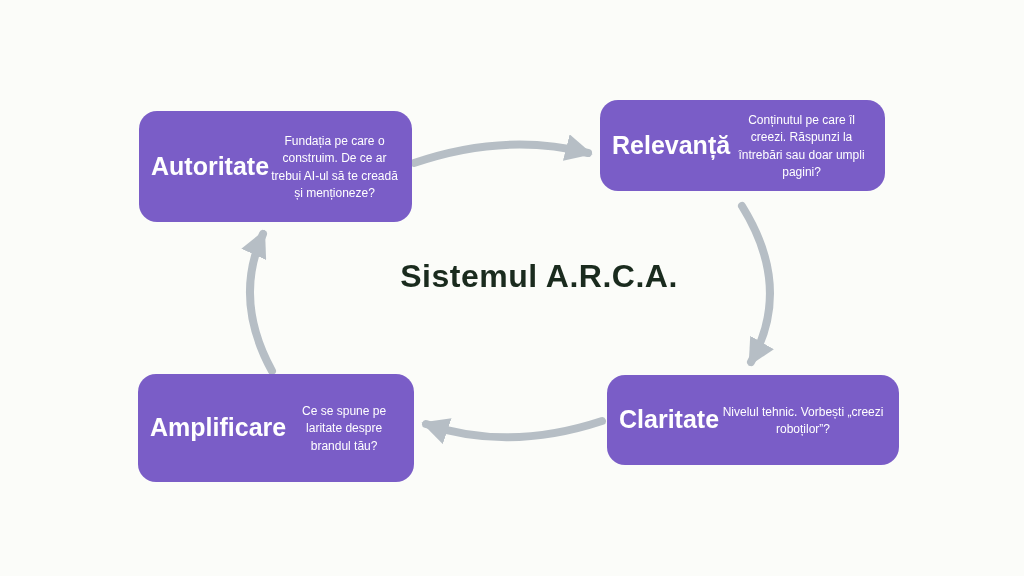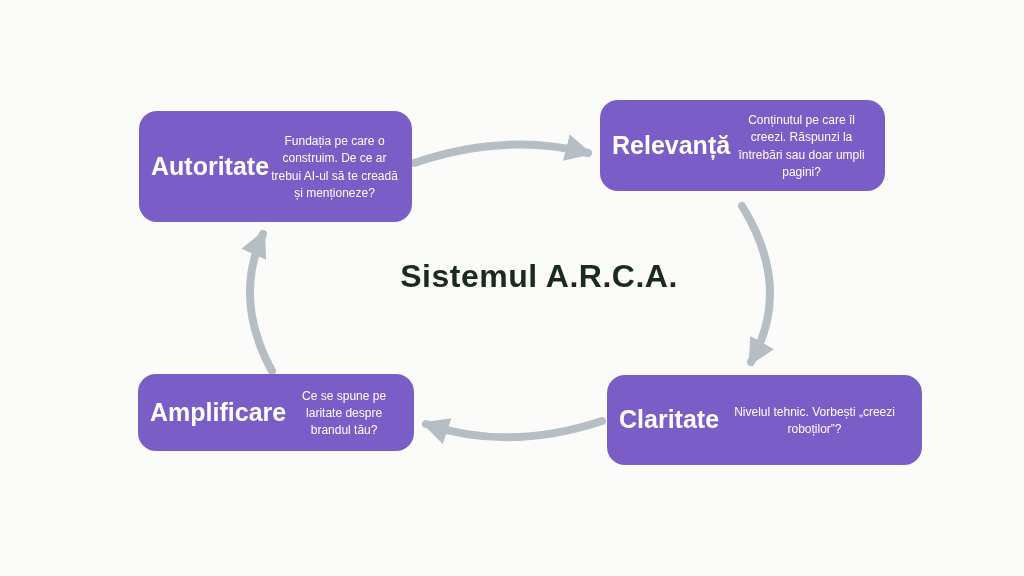--- a/index.html
+++ b/index.html
@@ -63,22 +63,22 @@
     font-weight: 800;
   }
   .node-desc {
     font-size: 12px;
     font-weight: 500;
     line-height: 1.42;
     margin-top: 2px;
   }
   #node-autoritate   { left: 139px; top: 111px; width: 273px; height: 111px; }
   #node-relevanta    { left: 600px; top: 100px; width: 285px; height: 91px;  }
-  #node-claritate    { left: 607px; top: 375px; width: 315px; height: 90px;  }
-  #node-amplificare  { left: 138px; top: 374px; width: 276px; height: 77px;  }
+  #node-claritate    { left: 607px; top: 375px; width: 292px; height: 90px;  }
+  #node-amplificare  { left: 138px; top: 374px; width: 276px; height: 108px;  }
 </style>
 </head>
 <body>
 
 <div class="canvas">
 
   <svg class="arrows-svg" viewBox="0 0 1024 576" aria-hidden="true">
     <defs>
       <marker id="ah" markerWidth="3.4" markerHeight="3.4" refX="2.8" refY="1.7" orient="auto" markerUnits="strokeWidth">
         <path d="M0,0 L3.4,1.7 L0,3.4 Z" fill="#B6BEC5"></path>

